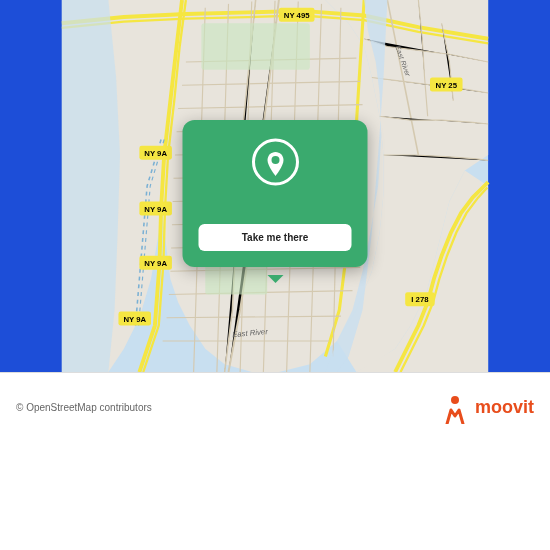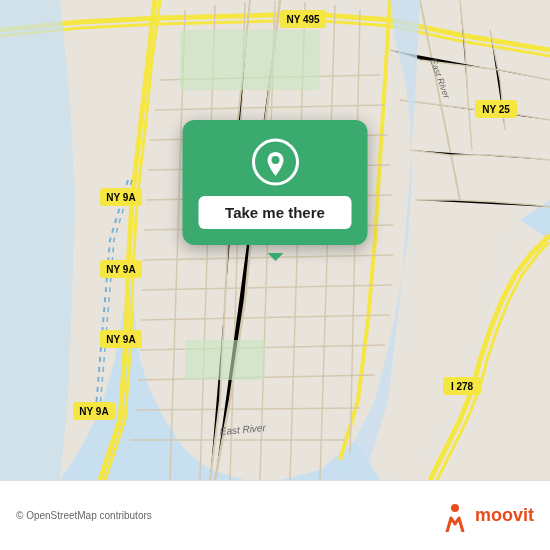--- a/index.html
+++ b/index.html
@@ -6,21 +6,21 @@
     body {
       width: 550px;
       height: 550px;
       overflow: hidden;
       font-family: Arial, sans-serif;
       position: relative;
     }
 
     #map-container {
       width: 550px;
-      height: 480px;
+      height: 372px;
       position: relative;
       overflow: hidden;
       background-color: #1d4ed8;
     }
 
     
     .map-bg {
       width: 100%;
       height: 100%;
       position: absolute;
@@ -108,26 +108,27 @@
       width: 48px;
       height: 48px;
       margin-bottom: 10px;
     }
 
     .take-me-btn {
       background: #fff;
       border: none;
       border-radius: 6px;
       padding: 8px 20px;
-      font-size: 15px;
+      font-size: 10px;
       font-weight: 600;
       color: #222;
       cursor: pointer;
       width: 100%;
       text-align: center;
+      margin-top: 28px;
     }
   </style>
 </head>
 <body>
 
 <div id="map-container">
 
   <svg class="map-bg" viewBox="0 0 550 480" xmlns="http://www.w3.org/2000/svg">
 
     <rect width="550" height="480" fill="#c8dff0"></rect>

